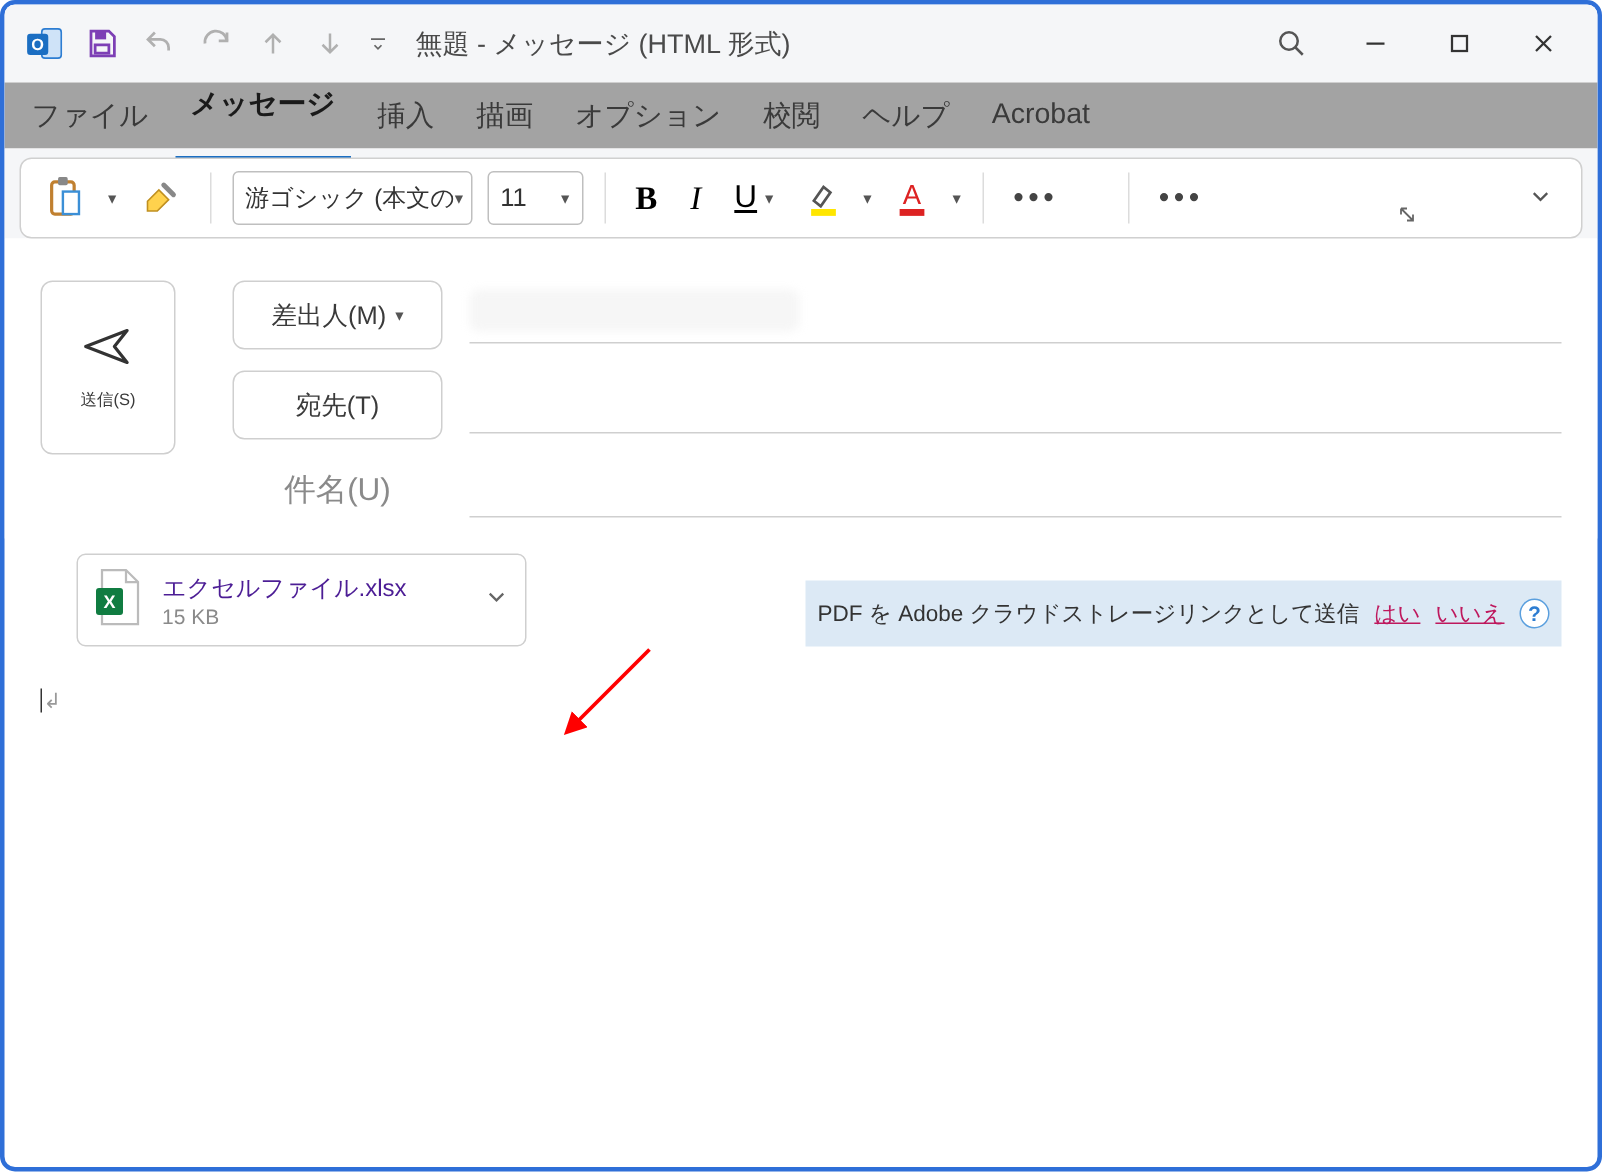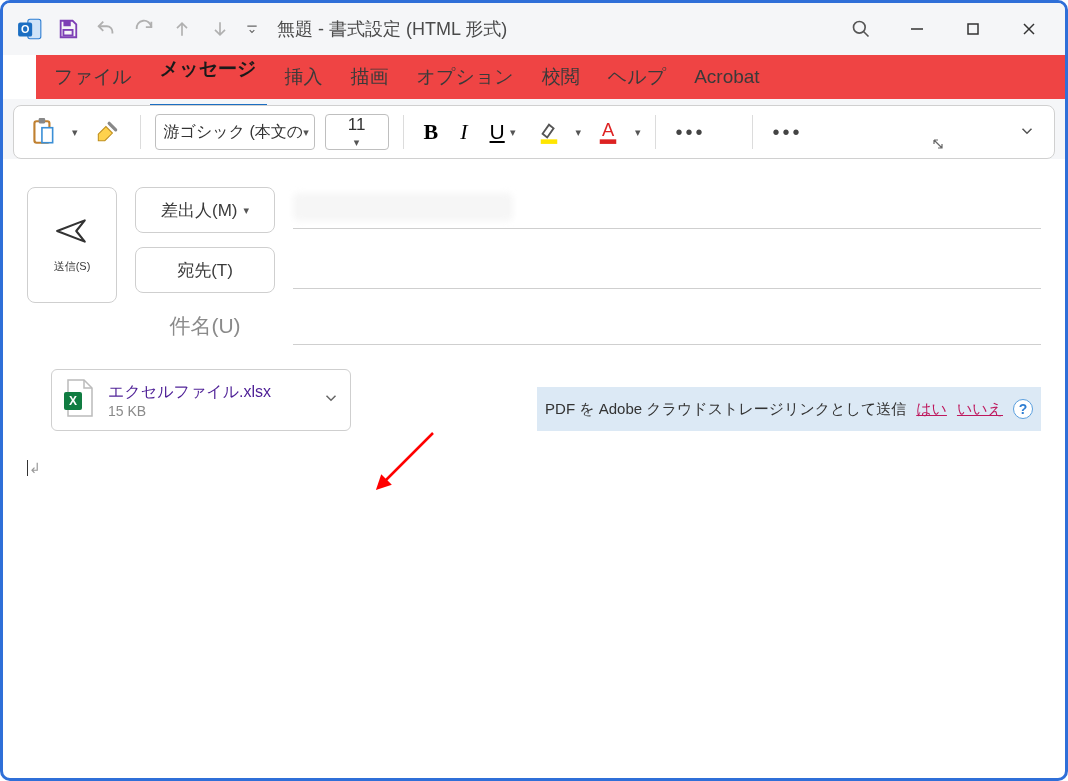--- a/index.html
+++ b/index.html
@@ -5,36 +5,36 @@
   * { box-sizing: border-box; margin: 0; padding: 0; font-family: "Yu Gothic UI", "Meiryo", sans-serif; }
   body { width: 1068px; height: 781px; background: #fff; border: 3px solid #2f6fd8; border-radius: 10px; overflow: hidden; position: relative; }
   .titlebar { display: flex; align-items: center; height: 52px; background: #f5f6f8; padding: 0 8px; }
   .tb-icon { width: 30px; height: 30px; display: flex; align-items: center; justify-content: center; margin: 0 4px; color: #8a8a8a; }
   .tb-icon svg { display: block; }
   .tb-title { margin-left: 12px; font-size: 18px; color: #4a4a4a; }
   .tb-spacer { flex: 1; }
   .winbtn { width: 56px; height: 40px; display: flex; align-items: center; justify-content: center; color: #3a3a3a; }
   .winbtn svg { display:block; }
 
-  .tabsbar { display: flex; align-items: center; height: 44px; background: #ef4444; padding: 0 8px; gap: 8px; margin-left: 33px; }
+  .tabsbar { display: flex; align-items: center; height: 44px; background: #a3a3a3; padding: 0 8px; gap: 8px; }
   .tab { padding: 8px 10px; font-size: 19px; color: #3a3a3a; cursor: default; }
   .tab.active { color: #1a1a1a; font-weight: 600; border-bottom: 3px solid #1b6ec2; padding-bottom: 22px; }
 
   .ribbon-wrap { padding: 6px 10px 0 10px; background:#f5f6f8; }
   .ribbon { display: flex; align-items: center; height: 54px; background: #ffffff; border: 1px solid #d0d0d0; border-radius: 8px; padding: 0 10px; gap: 10px; position: relative; }
   .rbtn { display: flex; align-items: center; justify-content: center; height: 40px; padding: 0 6px; border-radius: 4px; }
   .rsep { width: 1px; height: 34px; background: #dcdcdc; margin: 0 4px; }
   .fontname { width: 160px; height: 36px; border: 1px solid #bfbfbf; border-radius: 4px; display: flex; align-items: center; padding: 0 8px; font-size: 16px; color: #333; justify-content: space-between; overflow: hidden; white-space: nowrap; }
-  .fontsize { width: 64px; height: 36px; border: 1px solid #bfbfbf; border-radius: 4px; display: flex; align-items: center; justify-content: space-between; padding: 0 8px; font-size: 17px; color: #333; flex-direction: column; }
+  .fontsize { width: 64px; height: 36px; border: 1px solid #bfbfbf; border-radius: 4px; display: flex; align-items: center; justify-content: space-between; padding: 0 8px; font-size: 17px; color: #333; }
   .caret { font-size: 11px; color: #555; }
   .ribbon-more { position: absolute; right: 110px; bottom: 6px; font-size: 11px; color: #666; }
   .chev { position: absolute; right: 18px; top: 16px; }
 
   .compose { padding: 28px 24px 0 24px; background: #fff; }
-  .row { display: flex; align-items: center; margin-bottom: 14px; }
+  .row { display: flex; align-items: center; margin-bottom: 14px; margin-left: 20px; }
   .sendbtn { width: 90px; height: 116px; border: 1px solid #cfcfcf; border-radius: 8px; display: flex; flex-direction: column; align-items: center; justify-content: center; gap: 14px; font-size: 11px; color: #3a3a3a; }
   .hdrbtn { width: 140px; height: 46px; border: 1px solid #cfcfcf; border-radius: 8px; display: flex; align-items: center; justify-content: center; font-size: 17px; color: #3a3a3a; gap:6px; }
   .hdrlabel { width: 140px; text-align: center; color: #8a8a8a; font-size: 21px; }
   .fieldline { flex: 1; border-bottom: 1px solid #cfcfcf; height: 38px; margin-left: 18px; }
   .fieldline.blur { position: relative; }
   .fieldline.blur::after { content:""; position:absolute; left:0; top:2px; width:220px; height:28px; background:#f6f6f6; filter: blur(3px); border-radius:6px; }
 
   .attach-row { display:flex; align-items:flex-end; justify-content:space-between; padding: 0 24px; margin-top:10px; }
   .attach { width: 300px; height: 62px; border: 1px solid #cfcfcf; border-radius: 6px; display: flex; align-items: center; padding: 0 10px; gap: 12px; margin-left:24px; }
   .attach .info { flex:1; }
@@ -90,21 +90,21 @@
   <span class="tb-icon">
     <svg width="20" height="20" viewBox="0 0 24 24">
         <path d="M12 4v15M6 13l6 6 6-6" fill="none" stroke="#b0b0b0" stroke-width="2"></path>
       </svg>
   </span>
   <span class="tb-icon" style="width:18px">
     <svg width="14" height="14" viewBox="0 0 24 24">
         <path d="M4 7h16M8 14l4 4 4-4" fill="none" stroke="#666" stroke-width="2"></path>
       </svg>
   </span>
-  <span class="tb-title">無題   -   書式設定 (HTML 形式)</span>
+  <span class="tb-title">無題   -   メッセージ (HTML 形式)</span>
   <span class="tb-spacer"></span>
   <span class="winbtn">
     <svg width="20" height="20" viewBox="0 0 24 24">
         <circle cx="10" cy="10" r="7" fill="none" stroke="#555" stroke-width="2"></circle>
         <line x1="15" y1="15" x2="21" y2="21" stroke="#555" stroke-width="2"></line>
       </svg>
   </span>
   <span class="winbtn">
     <svg width="14" height="14" viewBox="0 0 14 14">
         <line x1="1" y1="7" x2="13" y2="7" stroke="#333" stroke-width="1.5"></line>

